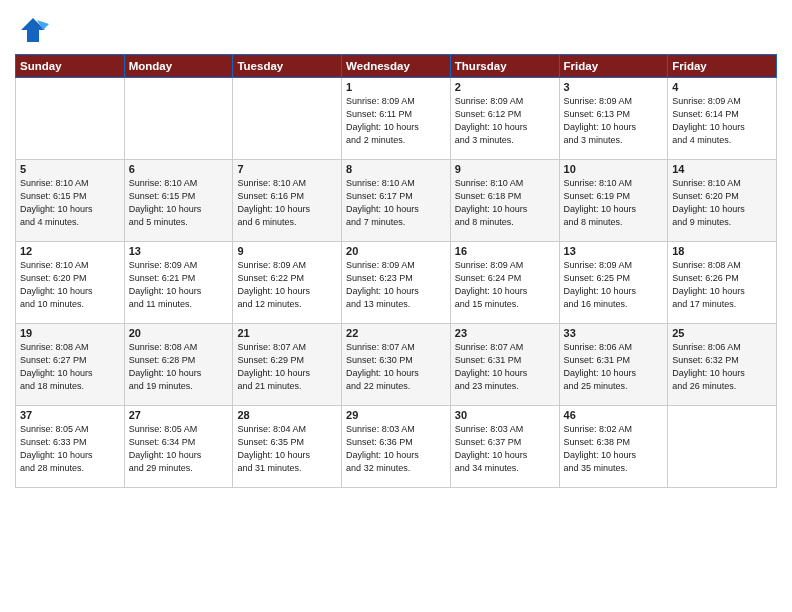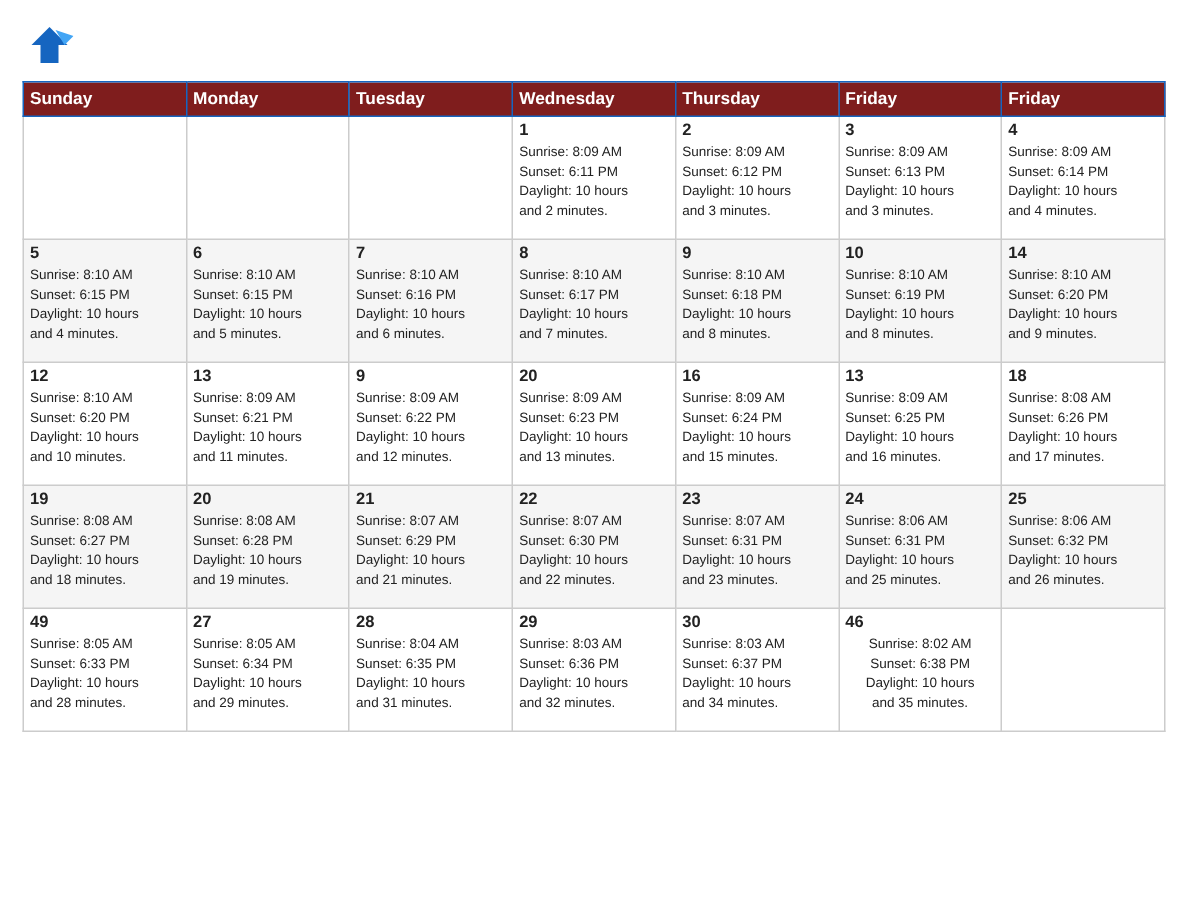--- a/index.html
+++ b/index.html
@@ -297,37 +297,37 @@
 and 22 minutes.</div>
           </td>
           <td>
             <span class="day-number">23</span>
             <div class="day-info" style="white-space: pre-line;">Sunrise: 8:07 AM
 Sunset: 6:31 PM
 Daylight: 10 hours
 and 23 minutes.</div>
           </td>
           <td>
-            <span class="day-number">24</span>
+            <span class="day-number">33</span>
             <div class="day-info" style="white-space: pre-line;">Sunrise: 8:06 AM
 Sunset: 6:31 PM
 Daylight: 10 hours
 and 25 minutes.</div>
           </td>
           <td>
             <span class="day-number">25</span>
             <div class="day-info" style="white-space: pre-line;">Sunrise: 8:06 AM
 Sunset: 6:32 PM
 Daylight: 10 hours
 and 26 minutes.</div>
           </td>
         </tr>
         <tr>
           <td>
-            <span class="day-number">49</span>
+            <span class="day-number">37</span>
             <div class="day-info" style="white-space: pre-line;">Sunrise: 8:05 AM
 Sunset: 6:33 PM
 Daylight: 10 hours
 and 28 minutes.</div>
           </td>
           <td>
             <span class="day-number">27</span>
             <div class="day-info" style="white-space: pre-line;">Sunrise: 8:05 AM
 Sunset: 6:34 PM
 Daylight: 10 hours
@@ -349,21 +349,21 @@
           </td>
           <td>
             <span class="day-number">30</span>
             <div class="day-info" style="white-space: pre-line;">Sunrise: 8:03 AM
 Sunset: 6:37 PM
 Daylight: 10 hours
 and 34 minutes.</div>
           </td>
           <td>
             <span class="day-number">46</span>
-            <div class="day-info" style="white-space: pre-line; text-align: center;">Sunrise: 8:02 AM
+            <div class="day-info" style="white-space: pre-line;">Sunrise: 8:02 AM
 Sunset: 6:38 PM
 Daylight: 10 hours
 and 35 minutes.</div>
           </td>
           <td class="empty-cell"></td>
         </tr>
       </tbody>
   </table>
 </div>
 

